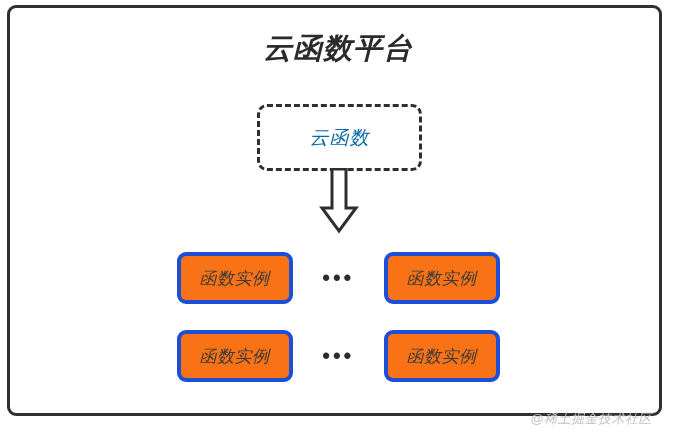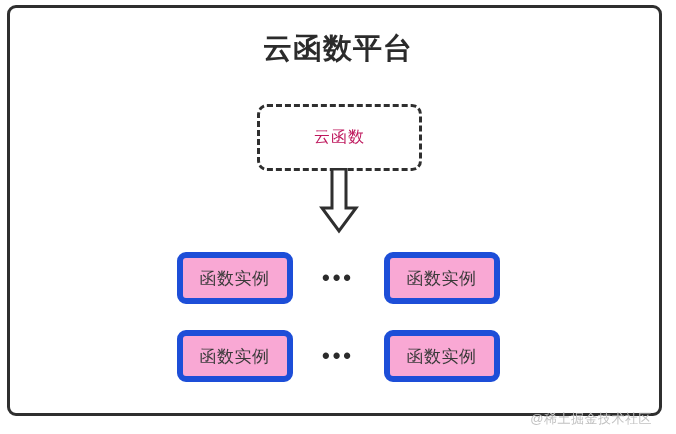--- a/index.html
+++ b/index.html
@@ -9,20 +9,21 @@
   }
   body {
     font-family: "Liberation Sans", "DejaVu Sans", sans-serif;
   }
   #canvas {
     position: relative;
     width: 676px;
     height: 434px;
     background: #ffffff;
     overflow: hidden;
+    font-style: italic;
   }
 
   
   .platform-frame {
     position: absolute;
     left: 7px;
     top: 5px;
     width: 655px;
     height: 411px;
     box-sizing: border-box;
@@ -55,22 +56,22 @@
     height: 67px;
     box-sizing: border-box;
     border: 3px dashed #2f2f2f;
     border-radius: 10px;
     background: #ffffff;
     display: flex;
     align-items: center;
     justify-content: center;
   }
   .func-dashed-box .box-label {
-    font-size: 16px;
-    color: #be185d;
+    font-size: 19px;
+    color: #0369a1;
     letter-spacing: 1px;
     white-space: nowrap;
   }
 
   
   .down-arrow {
     position: absolute;
     left: 318px;
     top: 168px;
     width: 42px;
@@ -87,23 +88,23 @@
     align-items: center;
     justify-content: center;
   }
   .instance-row.row-1 { top: 252px; }
   .instance-row.row-2 { top: 330px; }
 
   .instance-box {
     width: 116px;
     height: 52px;
     box-sizing: border-box;
-    border: 6px solid #1d4ed8;
+    border: 4px solid #1d4ed8;
     border-radius: 9px;
-    background: #f9a8d4;
+    background: #f97316;
     display: flex;
     align-items: center;
     justify-content: center;
   }
   .instance-box .box-label {
     font-size: 17px;
     color: #3a3a3a;
     letter-spacing: 0.5px;
     white-space: nowrap;
   }

